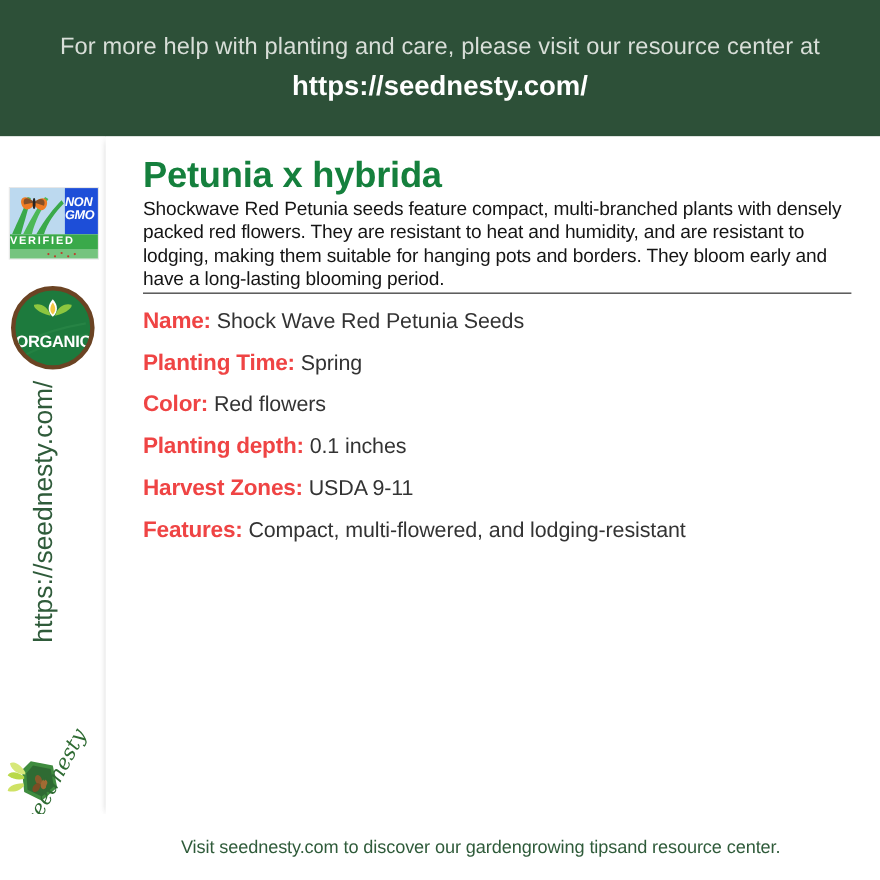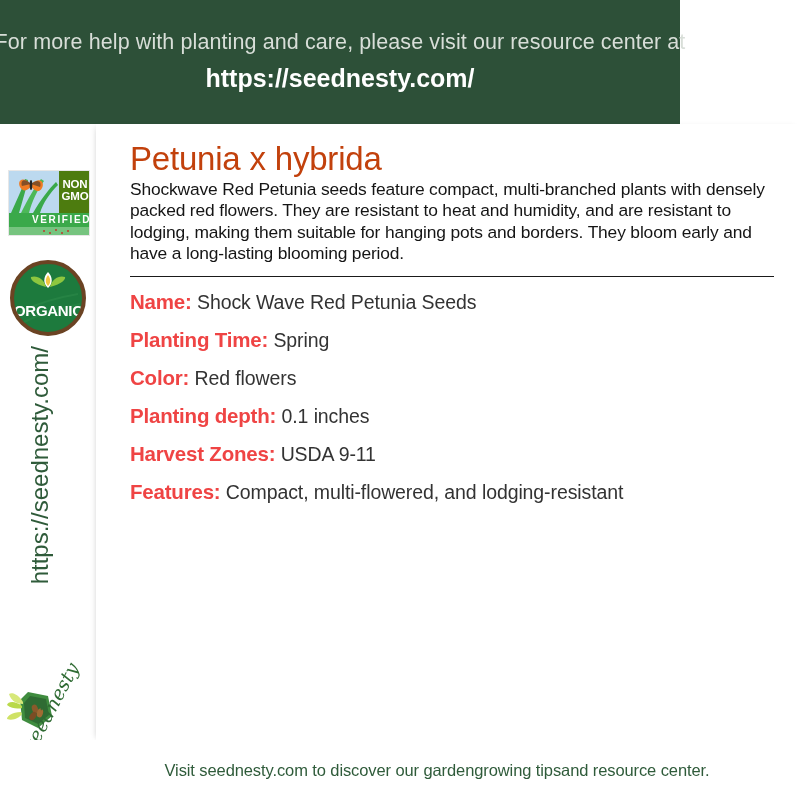--- a/index.html
+++ b/index.html
@@ -13,21 +13,21 @@
     position: relative;
     overflow: hidden;
     font-family: "Liberation Sans", sans-serif;
     -webkit-font-smoothing: antialiased;
   }
 
   
   .header {
     position: absolute;
     left: 0; top: 0;
-    width: 680px;
+    width: 800px;
     height: 124px;
     background: #2d5038;
     box-sizing: border-box;
     display: flex;
     flex-direction: column;
     align-items: center;
     justify-content: center;
   }
   .header-line1 {
     color: #d8ded8;
@@ -65,39 +65,39 @@
     overflow: hidden;
   }
   .nongmo-sky {
     position: absolute; left: 0; top: 0;
     width: 50px; height: 42px;
     background: #bcd9ef;
   }
   .nongmo-blue {
     position: absolute; left: 50px; top: 0;
     width: 32px; height: 42px;
-    background: #4d7c0f;
+    background: #1d4ed8;
     color: #ffffff;
     font-size: 11.5px;
     font-weight: bold;
     line-height: 11.5px;
-    text-align: center;
     padding-top: 8px;
     box-sizing: border-box;
     letter-spacing: -0.2px;
+    font-style: italic;
   }
   .nongmo-verified {
     position: absolute; left: 0; top: 42px;
     width: 82px; height: 14px;
     background: #3aa94a;
     color: #ffffff;
     font-size: 10px;
     font-weight: bold;
     letter-spacing: 1.6px;
-    text-align: right;
+    text-align: left;
     line-height: 14px;
   }
   .nongmo-soil {
     position: absolute; left: 0; top: 56px;
     width: 82px; height: 10px;
     background: #76c47f;
   }
   .nongmo-soil i {
     position: absolute;
     width: 2px; height: 2px;
@@ -173,33 +173,33 @@
     position: absolute;
     left: 96px; top: 124px;
     width: 704px;
     height: 616px;
     background: #ffffff;
     box-shadow: -3px 0 6px -3px rgba(0,0,0,0.14), 0 4px 7px -4px rgba(0,0,0,0.16);
     box-sizing: border-box;
     padding: 18px 26px 0 34px;
   }
   .title {
-    color: #c2410c;
+    color: #15803d;
     font-size: 33px;
-    font-weight: normal;
+    font-weight: bold;
     line-height: 1.05;
     letter-spacing: -0.2px;
     margin: 0 0 2px 0;
   }
   .desc {
     color: #151515;
     font-size: 17.4px;
     line-height: 1.24;
     margin: 0;
-    padding-bottom: 11px;
+    padding-bottom: 1px;
     border-bottom: 1.6px solid #1a1a1a;
     letter-spacing: -0.15px;
   }
 
   .specs {
     margin-top: 13px;
   }
   .spec-row {
     display: block;
     margin-bottom: 14px;

